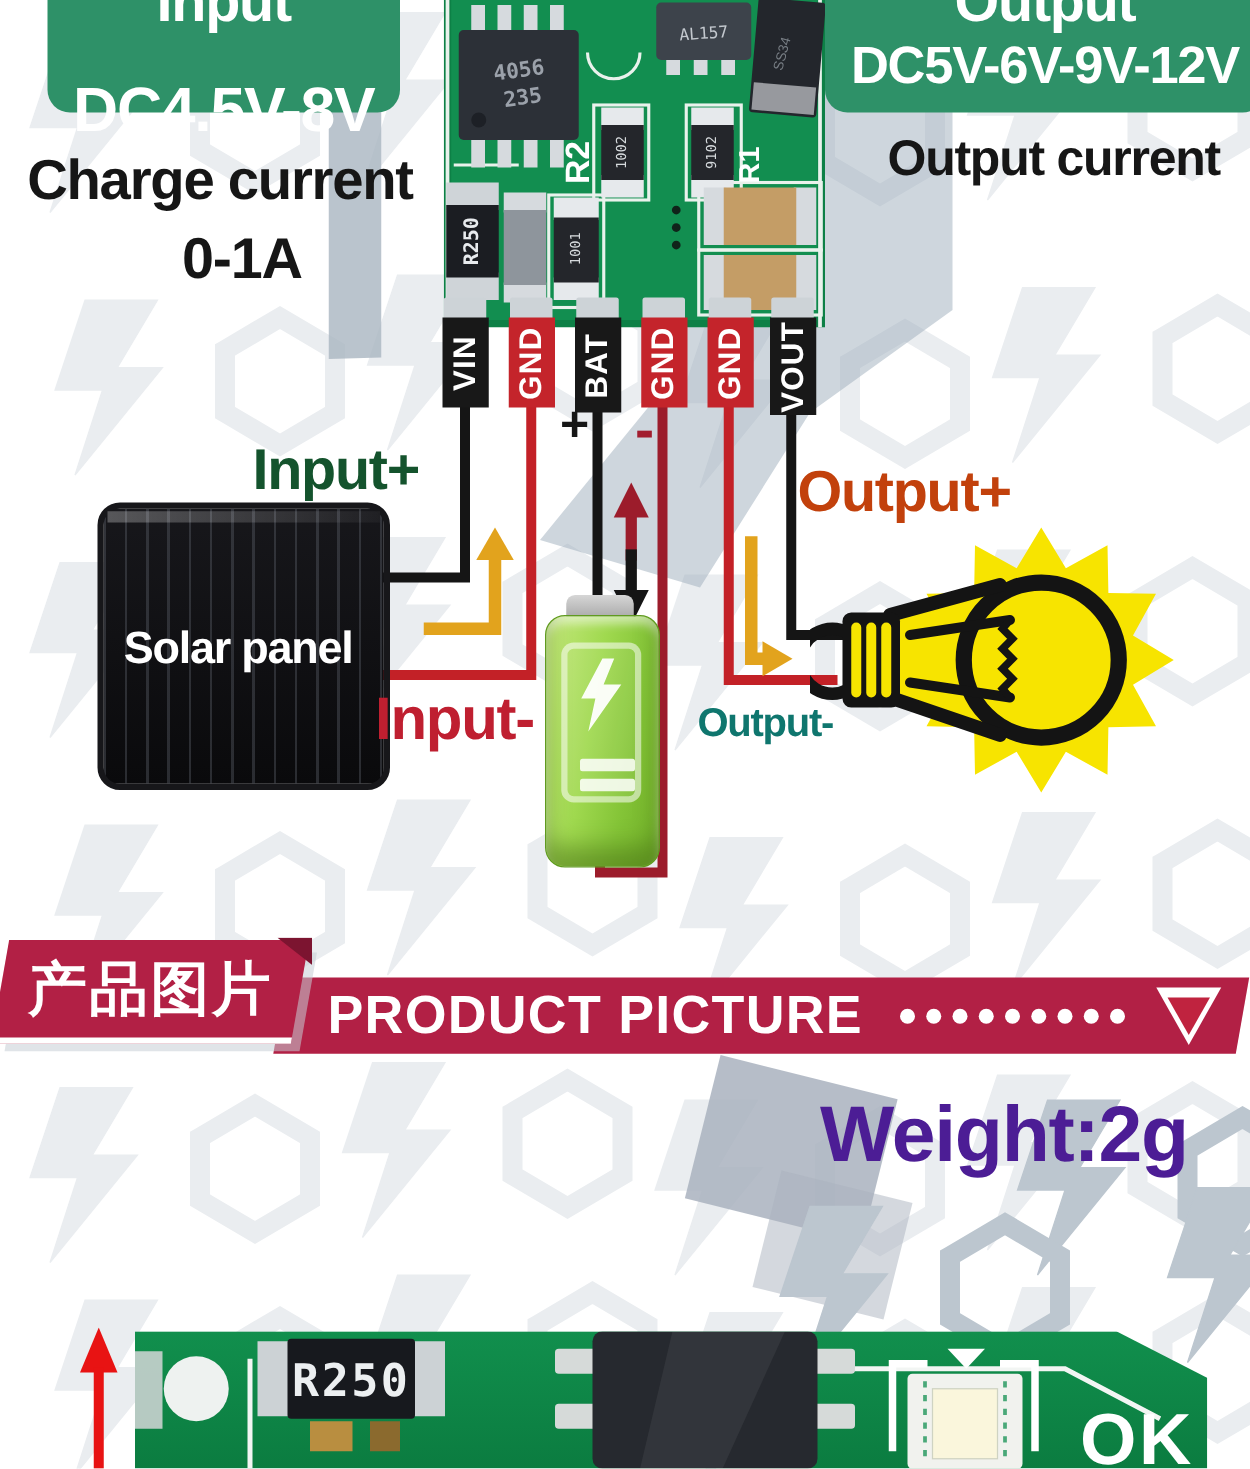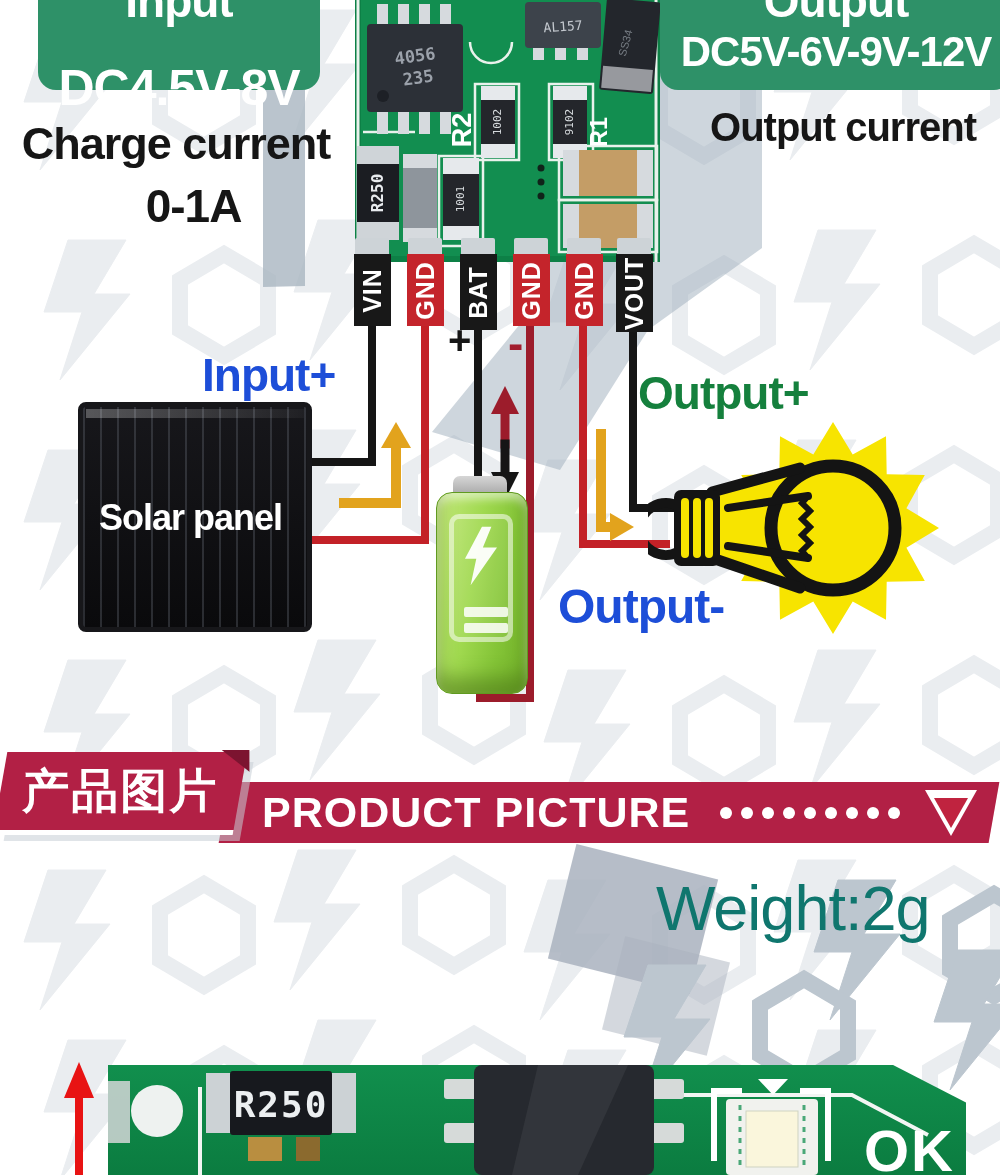--- a/index.html
+++ b/index.html
@@ -37,30 +37,30 @@
             font-size:25px;letter-spacing:1px;}
   .pin-black{background:#181818;}
   .pin-red{background:#c4242b;}
 
   .mark{position:absolute;z-index:4;font-weight:800;}
   #bat-plus{left:448px;top:318px;font-size:40px;color:#161616;}
   #bat-minus{left:508px;top:316px;font-size:46px;color:#a21d2e;}
 
   
   .dtext{position:absolute;z-index:5;font-weight:800;letter-spacing:-1px;white-space:nowrap;}
-  #input-plus{left:202px;top:348px;font-size:46px;color:#1d4ed8;}
-  #output-plus{left:638px;top:366px;font-size:46px;color:#15803d;}
+  #input-plus{left:202px;top:348px;font-size:46px;color:#14532d;}
+  #output-plus{left:638px;top:366px;font-size:46px;color:#c2410c;}
   #input-minus{left:300px;top:548px;font-size:48px;color:#bf1f30;}
-  #output-minus{left:558px;top:579px;font-size:48px;color:#1d4ed8;}
+  #output-minus{left:558px;top:560px;font-size:32px;color:#0f766e;}
 
   
   #solar-panel{left:78px;top:402px;width:234px;height:230px;z-index:3;
     background:repeating-linear-gradient(90deg,rgba(95,100,110,.38) 0 2px,transparent 2px 17px),
                linear-gradient(180deg,#17171b,#0a0a0c);
-    border:5px solid #17171a;border-radius:8px;box-sizing:border-box;}
+    border:5px solid #17171a;border-radius:18px;box-sizing:border-box;}
   #solar-panel .gloss{position:absolute;left:3px;right:3px;top:2px;height:9px;
     background:linear-gradient(90deg,rgba(255,255,255,.28),rgba(255,255,255,.04));}
   #solar-panel .splabel{position:absolute;left:16px;top:90px;color:#fff;font-size:36px;font-weight:700;letter-spacing:-1px;}
 
   
   #battery{left:436px;top:476px;width:90px;height:218px;z-index:3;}
   #battery .cap{position:absolute;left:17px;top:0;width:54px;height:24px;border-radius:7px;
     background:linear-gradient(180deg,#d6d6d6,#9c9c9c);}
   #battery .body{position:absolute;left:0;top:16px;width:90px;height:200px;border-radius:16px;
     background:linear-gradient(100deg,#c6e97e 0%,#a0d94f 40%,#84c437 70%,#6fae27 100%);
@@ -80,21 +80,21 @@
     clip-path:polygon(0 0,100% 0,100% 100%);transform:skewX(10deg);}
   #banner-bar{left:224px;top:782px;width:770px;height:61px;background:#b22045;z-index:5;
     transform:skewX(-10deg);transform-origin:center;display:flex;align-items:center;}
   #banner-bar .inner{transform:skewX(10deg);display:flex;align-items:center;width:100%;}
   #banner-bar .en{color:#fff;font-size:43px;font-weight:800;letter-spacing:1px;margin-left:38px;white-space:nowrap;}
   #banner-dots{margin-left:auto;display:flex;gap:9px;align-items:center;margin-right:24px;}
   #banner-dots .dot{width:12px;height:12px;border-radius:50%;background:#fff;display:block;}
   #banner-tri{margin-right:16px;flex:0 0 auto;}
 
   
-  #weight{left:656px;top:872px;z-index:5;font-size:63px;font-weight:400;color:#0f766e;letter-spacing:-1px;white-space:nowrap;}
+  #weight{left:656px;top:872px;z-index:5;font-size:63px;font-weight:700;color:#4c1d95;letter-spacing:-1px;white-space:nowrap;}
 
   
   #pcb-bottom{left:108px;top:1065px;width:858px;height:110px;z-index:2;
     clip-path:polygon(0 0,91.5% 0,100% 34%,100% 100%,0 100%);}
   #red-arrow{left:62px;top:1062px;z-index:3;}
 </style>
 </head>
 <body>
 
 <div id="canvas">
@@ -289,20 +289,21 @@
     </div>
   <div class="pin pin-black" style="left:616px;height:78px">
       <span>VOUT</span>
     </div>
 
   <div class="mark" id="bat-plus">+</div>
   <div class="mark" id="bat-minus">-</div>
 
   <div class="dtext" id="input-plus">Input+</div>
   <div class="dtext" id="output-plus">Output+</div>
+  <div class="dtext" id="input-minus">Input-</div>
   <div class="dtext" id="output-minus">Output-</div>
 
   <div class="vbox" id="input-box">
     <div class="l1">Input</div>
     <div class="l2">DC4.5V-8V</div>
   </div>
   <div class="vbox" id="output-box">
     <div class="l1">Output</div>
     <div class="l2">DC5V-6V-9V-12V</div>
   </div>

